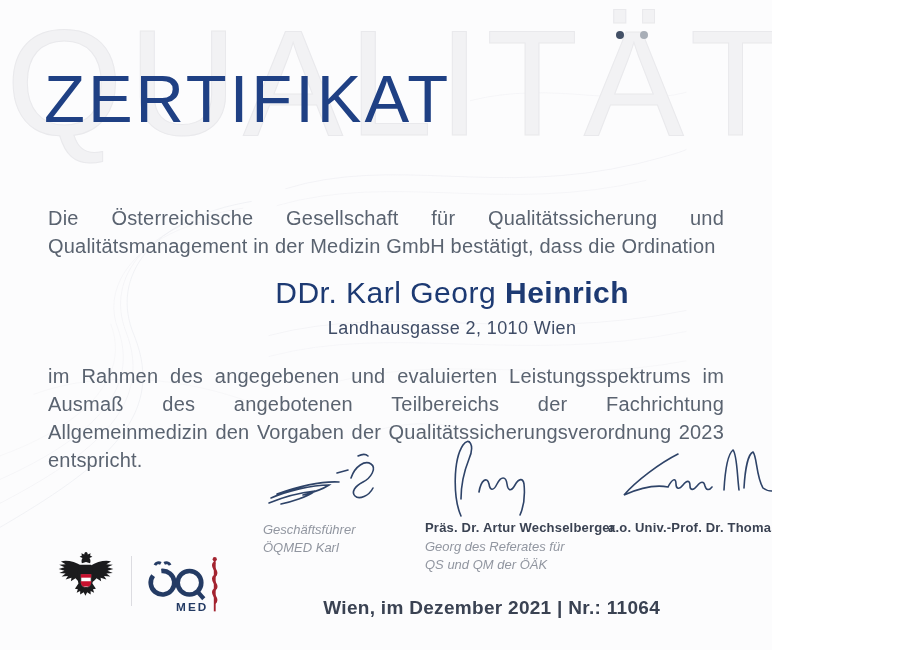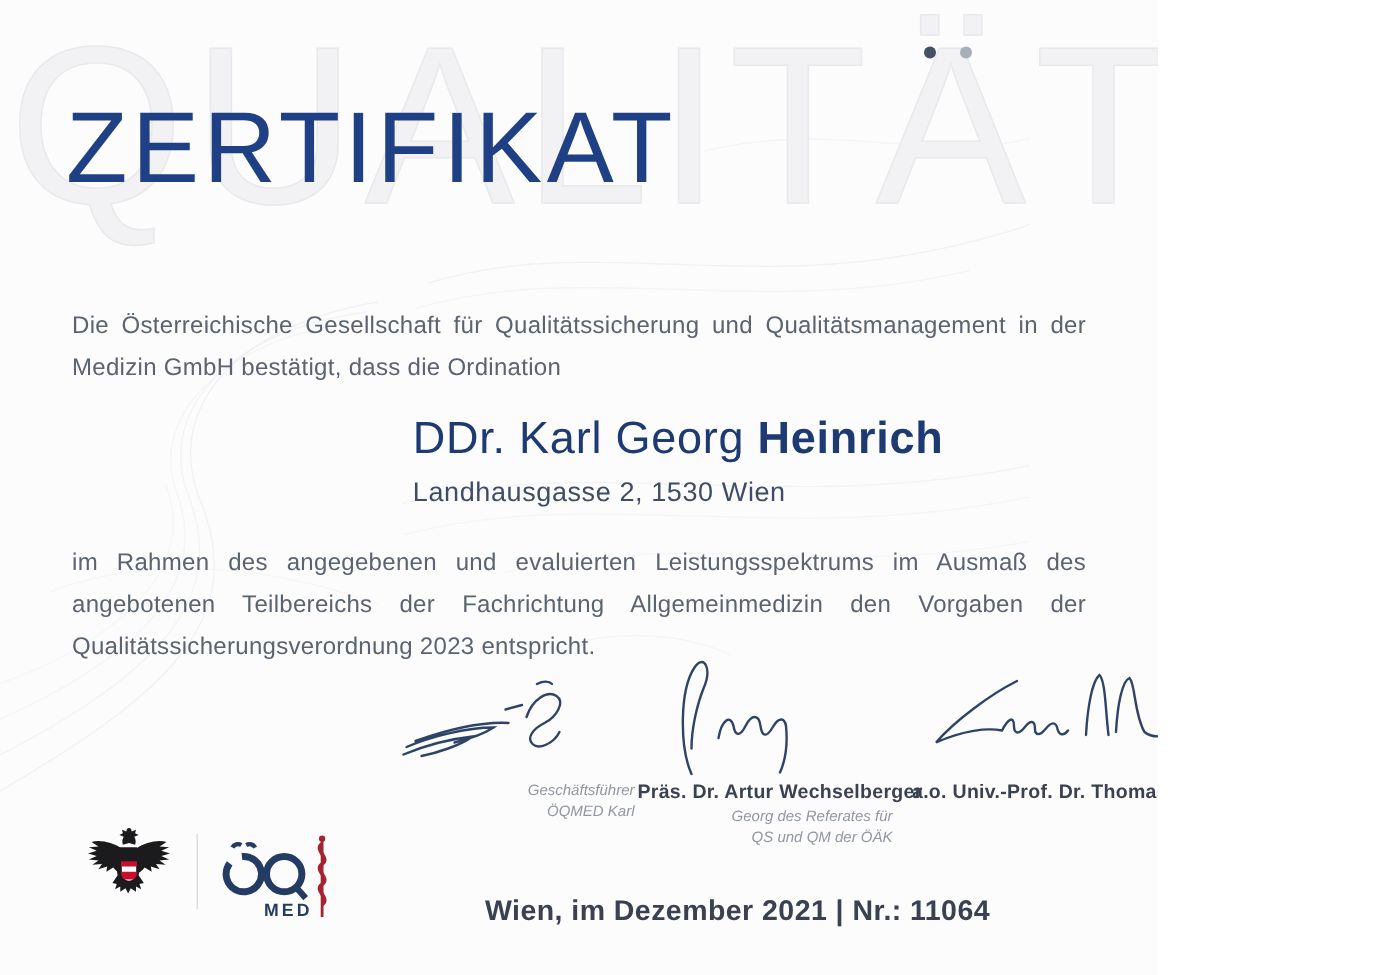--- a/index.html
+++ b/index.html
@@ -27,35 +27,35 @@
   
   .title{
     position:absolute;left:44px;top:62px;
     font-size:67px;font-weight:500;letter-spacing:3px;
     color:#1f4084;line-height:1.1;
   }
   
   .para{
     position:absolute;left:48px;
     width:676px;
-    font-size:16px;line-height:28px;letter-spacing:0.2px;
+    font-size:20px;line-height:28px;letter-spacing:0.2px;
     color:#5a6370;text-align:justify;
   }
   .para.intro{top:204px;}
   .para.body{top:362px;}
   
-  .recipient{position:absolute;right:143px;top:276px;text-align:left;}
+  .recipient{position:absolute;right:143px;top:276px;text-align:center;}
   .recipient .name{font-size:30px;color:#1d3a73;font-weight:400;letter-spacing:0.5px;white-space:nowrap;}
   .recipient .name b{font-weight:700;}
   .recipient .address{margin-top:8px;font-size:18px;color:#3f4c66;letter-spacing:0.4px;}
   
   .sig-col{position:absolute;}
   .sig-col .sig{display:block;}
   .sig-col .sig-name{font-size:13px;font-weight:700;color:#3a4252;letter-spacing:0.2px;margin-top:2px;white-space:nowrap;}
-  .sig-col .sig-role{font-size:10px;font-style:italic;color:#9196a0;line-height:1.35;margin-top:3px;text-align:right;}
+  .sig-col .sig-role{font-size:13px;font-style:italic;color:#9196a0;line-height:1.35;margin-top:3px;}
   .col1{left:263px;top:448px;width:160px;}
   .col2{left:425px;top:438px;width:170px;}
   .col3{left:608px;top:438px;width:210px;}
   
   .emblem{position:absolute;left:54px;top:550px;}
   .divider{position:absolute;left:131px;top:556px;width:1px;height:50px;background:#dcdce1;}
   .oqmed{position:absolute;left:144px;top:552px;}
   .footer-text{
     position:absolute;right:112px;top:597px;
     font-size:19px;font-weight:700;color:#3a4252;letter-spacing:0.3px;
@@ -96,21 +96,21 @@
   <div class="watermark">QUALITÄT</div>
   <div class="wm-dot d1"></div>
   <div class="wm-dot d2"></div>
 
   <div class="title">ZERTIFIKAT</div>
 
   <div class="para intro">Die Österreichische Gesellschaft für Qualitätssicherung und Qualitätsmanagement in der Medizin GmbH bestätigt, dass die Ordination</div>
 
   <div class="recipient">
     <div class="name"><span>DDr. Karl Georg </span><b>Heinrich</b></div>
-    <div class="address">Landhausgasse 2, 1530 Wien</div>
+    <div class="address">Landhausgasse 2, 1010 Wien</div>
   </div>
 
   <div class="para body">im Rahmen des angegebenen und evaluierten Leistungsspektrums im Ausmaß des angebotenen Teilbereichs der Fachrichtung Allgemeinmedizin den Vorgaben der Qualitätssicherungsverordnung 2023 entspricht.</div>
 
   <div class="sig-col col1">
     <svg class="sig" width="148" height="70" viewBox="0 0 148 70">
       <g fill="none" stroke="#2e4368" stroke-width="1.6" stroke-linecap="round">
         <path d="M6,55 C18,50 34,45 52,43 C44,49 28,54 18,56 M8,50 C24,43 48,37 66,37 C60,41 48,45 40,47 M14,46 C34,39 58,33 76,34"></path>
         <path d="M88,30 C92,18 102,12 108,16 C114,20 108,30 100,34 C92,38 88,44 92,48 C96,52 106,48 110,40"></path>
         <path d="M95,8 C99,6 103,6 105,8 M74,25 L85,22"></path>

